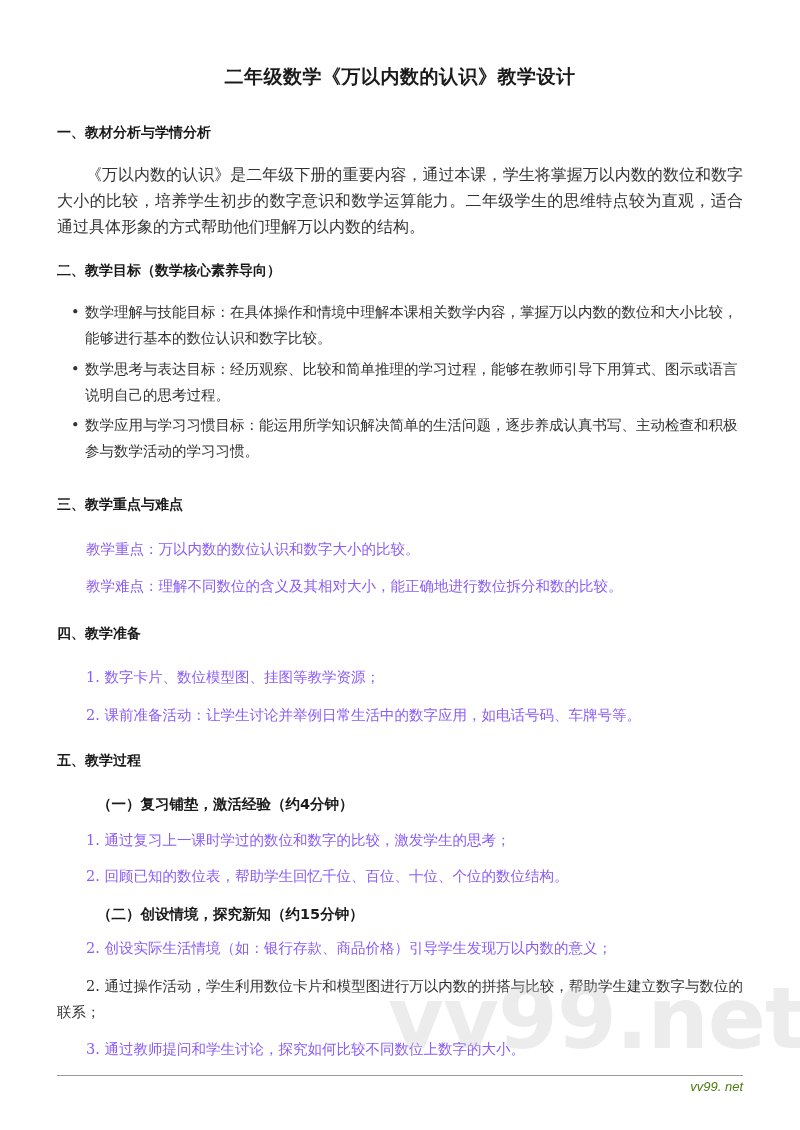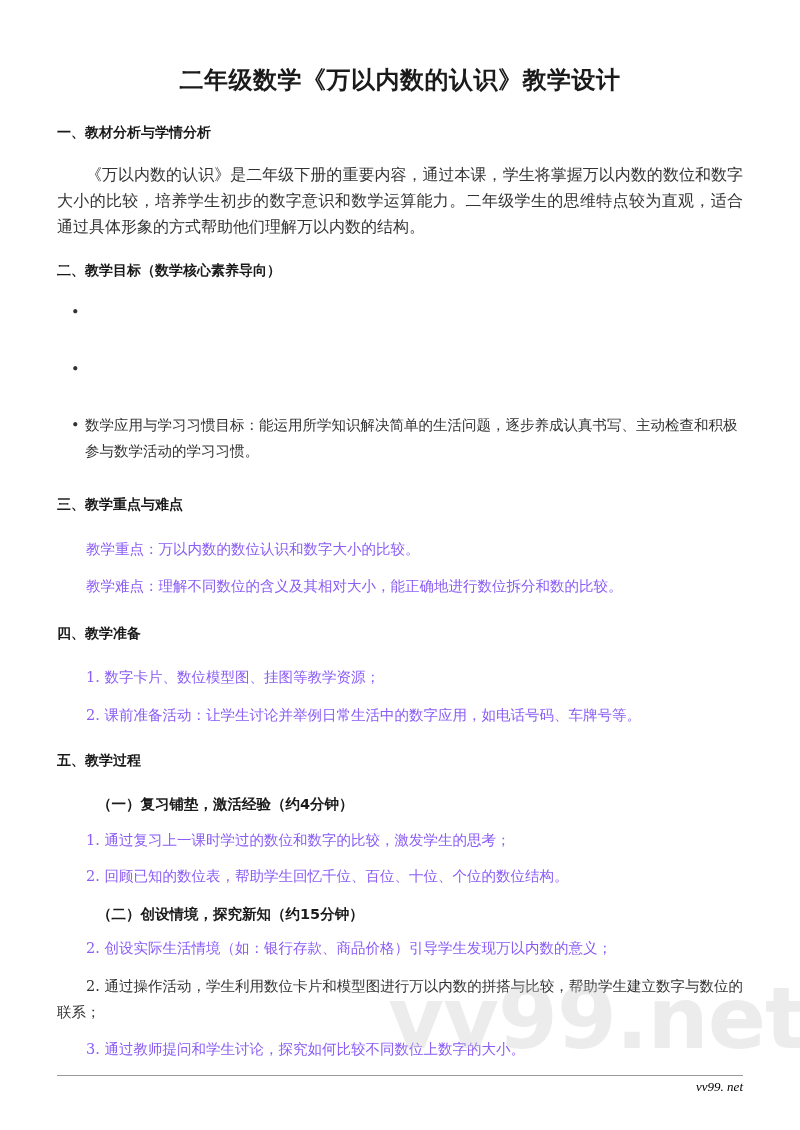--- a/index.html
+++ b/index.html
@@ -1,20 +1,20 @@
 <!DOCTYPE html>
 <html><head>
 <meta charset="utf-8">
 <style>
   html, body { margin: 0; padding: 0; background: #ffffff; }
   body { width: 800px; height: 1130px; position: relative; overflow: hidden; color: #222; }
   .page { position: absolute; left: 57px; top: 0; width: 686px; }
   .title {
     position: absolute; left: 0; top: 64px; width: 686px; text-align: center;
-    font-family: "DejaVu Sans", "Liberation Sans", sans-serif; font-size: 24px; font-weight: bold; color: #1a1a1a;
+    font-family: "DejaVu Sans", "Liberation Sans", sans-serif; font-size: 19px; font-weight: bold; color: #1a1a1a;
     letter-spacing: 0.5px;
   }
   .h1 {
     position: absolute; left: 0;
     font-family: "DejaVu Sans", "Liberation Sans", sans-serif; font-size: 14px; font-weight: bold; color: #1a1a1a;
   }
   .h2 {
     position: absolute; left: 0;
     font-family: "DejaVu Sans", "Liberation Sans", sans-serif; font-size: 14.5px; font-weight: bold; color: #1a1a1a; margin-left: 40px;
   }
@@ -36,21 +36,21 @@
     white-space: nowrap;
   }
   .wrapline {
     position: absolute; left: 0; width: 686px;
     font-family: "DejaVu Serif", "Liberation Serif", serif; font-size: 14.5px; line-height: 26px; color: #333;
     text-indent: 29px; text-align: justify;
   }
   .rule { position: absolute; left: 0; top: 1075px; width: 686px; height: 0; border-top: 1.5px solid #999; }
   .footer {
     position: absolute; right: 0; top: 1079px;
-    font-family: Liberation Serif, serif; font-style: italic; font-size: 13px; color: #000000;
+    font-family: Liberation Sans, sans-serif; font-style: italic; font-size: 13px; color: #4d7c0f;
   }
   .watermark {
     position: absolute; left: 388px; top: 968px;
     font-family: "DejaVu Sans", "Liberation Sans", sans-serif; font-weight: bold; font-size: 86px;
     color: rgba(200,200,200,0.35); letter-spacing: -1px; pointer-events: none; white-space: nowrap;
   }
 </style>
 </head>
 <body>
 
@@ -58,23 +58,25 @@
 
   <div class="title">二年级数学《万以内数的认识》教学设计</div>
 
   <div class="h1" style="top:124px;">一、教材分析与学情分析</div>
   <div class="para indent" style="top:162px;">《万以内数的认识》是二年级下册的重要内容，通过本课，学生将掌握万以内数的数位和数字大小的比较，培养学生初步的数字意识和数学运算能力。二年级学生的思维特点较为直观，适合通过具体形象的方式帮助他们理解万以内数的结构。</div>
 
   <div class="h1" style="top:262px;">二、教学目标（数学核心素养导向）</div>
 
   <div class="bullet" style="top:299px;">
     <span class="dot">•</span>
+    <span>数学理解与技能目标：在具体操作和情境中理解本课相关数学内容，掌握万以内数的数位和大小比较，能够进行基本的数位认识和数字比较。</span>
   </div>
   <div class="bullet" style="top:356px;">
     <span class="dot">•</span>
+    <span>数学思考与表达目标：经历观察、比较和简单推理的学习过程，能够在教师引导下用算式、图示或语言说明自己的思考过程。</span>
   </div>
   <div class="bullet" style="top:412px;">
     <span class="dot">•</span>
     <span>数学应用与学习习惯目标：能运用所学知识解决简单的生活问题，逐步养成认真书写、主动检查和积极参与数学活动的学习习惯。</span>
   </div>
 
   <div class="h1" style="top:496px;">三、教学重点与难点</div>
   <div class="line" style="top:536px;">教学重点：万以内数的数位认识和数字大小的比较。</div>
   <div class="line" style="top:573px;">教学难点：理解不同数位的含义及其相对大小，能正确地进行数位拆分和数的比较。</div>
 

